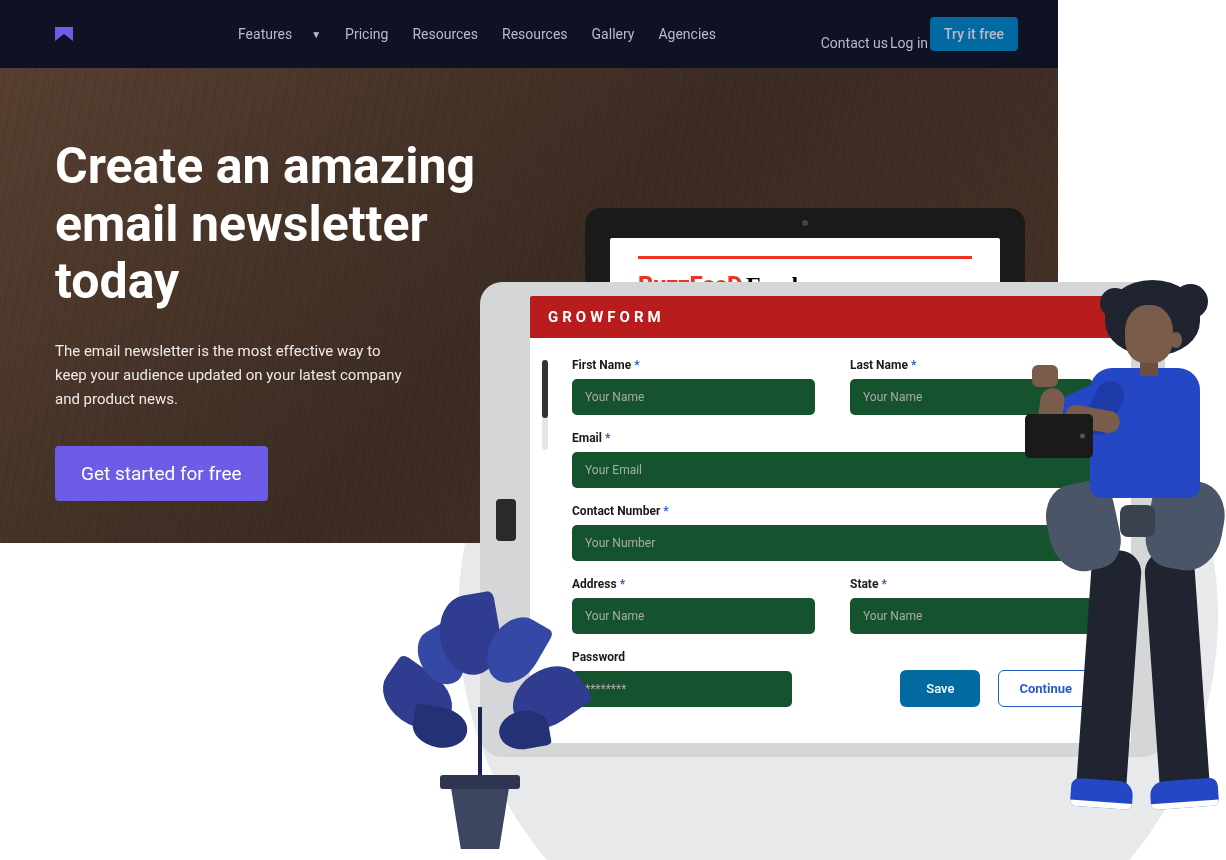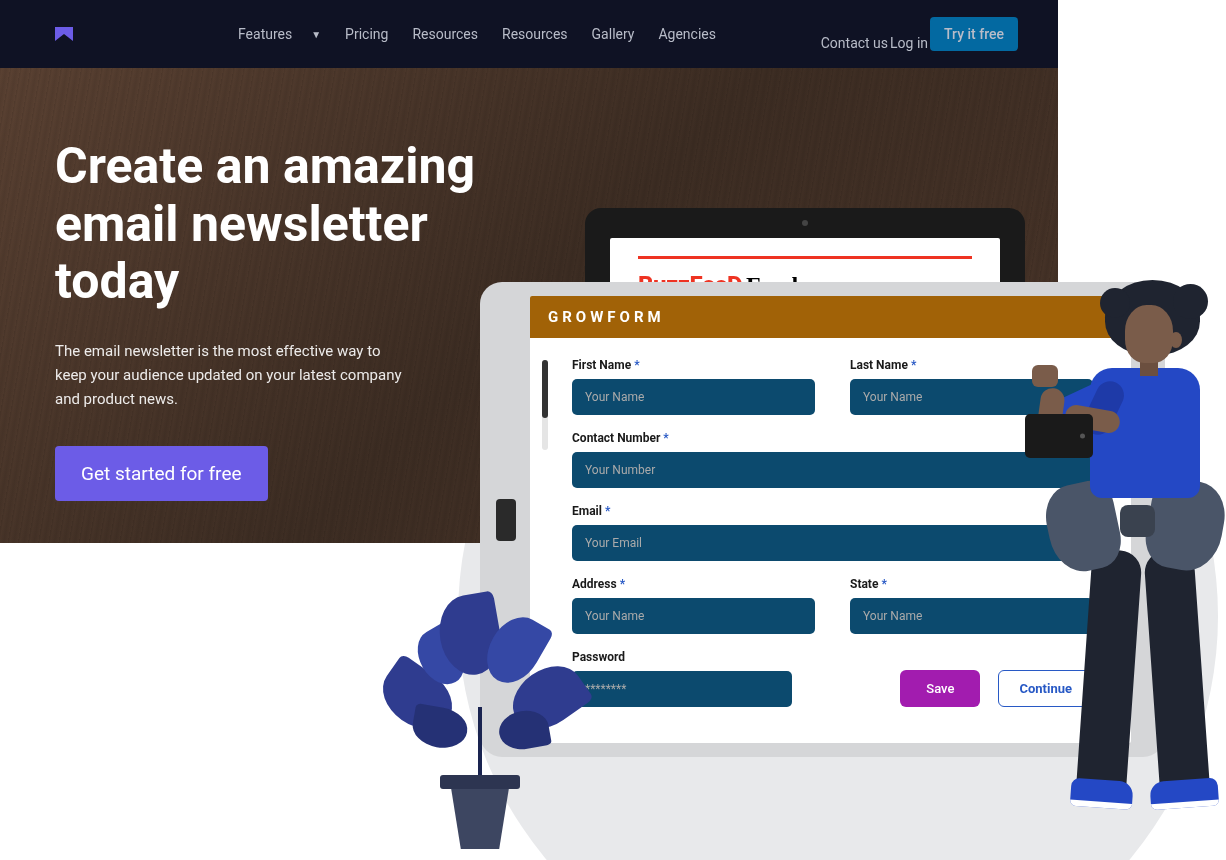--- a/index.html
+++ b/index.html
@@ -41,32 +41,32 @@
 .sec2-title { color: #1a1a3d; font-size: 32px; font-weight: 700; }
 .sec2-sub { color: #555; font-size: 15px; line-height: 1.6; margin-top: 18px; }
 
 
 .circle-bg { position: absolute; width: 760px; height: 760px; background: #e8e9eb; border-radius: 50%; top: 236px; left: 458px; z-index: -1; }
 
 
 .form-tablet { position: absolute; top: 282px; left: 480px; width: 685px; height: 475px; background: #d5d6d8; border-radius: 22px; padding: 14px 34px 14px 50px; }
 .form-tablet .home-btn { position: absolute; left: 16px; top: 50%; transform: translateY(-50%); width: 20px; height: 42px; background: #2a2a2a; border-radius: 4px; }
 .form-screen { background: #fff; height: 100%; border-radius: 2px; overflow: hidden; }
-.form-header { background: #a16207; color: #fff; font-weight: 700; letter-spacing: 4px; padding: 12px 18px; font-size: 15px; }
+.form-header { background: #b91c1c; color: #fff; font-weight: 700; letter-spacing: 4px; padding: 12px 18px; font-size: 15px; }
 .form-body { padding: 20px 38px 20px 42px; position: relative; }
 .scroll-track { position: absolute; left: 12px; top: 22px; width: 6px; height: 90px; background: #e5e5e5; border-radius: 3px; }
 .scroll-thumb { width: 6px; height: 58px; background: #333; border-radius: 3px; }
 .row { display: flex; gap: 35px; margin-bottom: 16px; }
 .field { flex: 1; }
 .field label { font-size: 12px; color: #1a1a1a; font-weight: 700; display: block; margin-bottom: 7px; }
 .req { color: #2859c5; }
-.field input { width: 100%; background: #0c4a6e; border: none; border-radius: 5px; padding: 11px 13px; font-size: 12px; color: #999; }
+.field input { width: 100%; background: #14532d; border: none; border-radius: 5px; padding: 11px 13px; font-size: 12px; color: #999; }
 .field input::placeholder { color: #aaa; }
 .form-actions { display: flex; gap: 18px; justify-content: flex-end; margin-top: 2px; }
-.btn-save { background: #a21caf; color: #fff; border: none; border-radius: 6px; padding: 11px 26px; font-size: 13px; font-weight: 500; cursor: pointer; }
+.btn-save { background: #0369a1; color: #fff; border: none; border-radius: 6px; padding: 11px 26px; font-size: 13px; font-weight: 500; cursor: pointer; }
 .btn-cont { background: #fff; color: #2859c5; border: 1.5px solid #2859c5; border-radius: 6px; padding: 10px 20px; font-size: 13px; font-weight: 700; cursor: pointer; }
 
 
 .plant { position: absolute; top: 590px; left: 390px; width: 180px; height: 260px; }
 .pot { position: absolute; bottom: 0; left: 50px; width: 80px; height: 75px; }
 .pot-top { width: 80px; height: 14px; background: #2d3551; border-radius: 3px; }
 .pot-body { width: 64px; height: 60px; background: #3d4661; margin: 0 auto; clip-path: polygon(5% 0, 95% 0, 80% 100%, 20% 100%); }
 .leaf { position: absolute; background: #2f3c8f; border-radius: 50% 10% 50% 50%; }
 .leaf.l1 { width: 55px; height: 75px; top: 70px; left: 0; transform: rotate(-55deg); }
 .leaf.l2 { width: 42px; height: 58px; top: 38px; left: 30px; transform: rotate(-30deg); background: #3548a5; }
@@ -176,29 +176,29 @@
           <input type="text" placeholder="Your Name" style="">
         </div>
         <div class="field">
           <label><span>Last Name</span> <span class="req">*</span></label>
           <input type="text" placeholder="Your Name" style="">
         </div>
       </div>
 
       <div class="row">
         <div class="field">
+          <label><span>Email</span> <span class="req">*</span></label>
+          <input type="text" placeholder="Your Email" style="">
+        </div>
+      </div>
+
+      <div class="row">
+        <div class="field">
           <label><span>Contact Number</span> <span class="req">*</span></label>
           <input type="text" placeholder="Your Number" style="">
-        </div>
-      </div>
-
-      <div class="row">
-        <div class="field">
-          <label><span>Email</span> <span class="req">*</span></label>
-          <input type="text" placeholder="Your Email" style="">
         </div>
       </div>
 
       <div class="row">
         <div class="field">
           <label><span>Address</span> <span class="req">*</span></label>
           <input type="text" placeholder="Your Name" style="">
         </div>
         <div class="field">
           <label><span>State</span> <span class="req">*</span></label>

